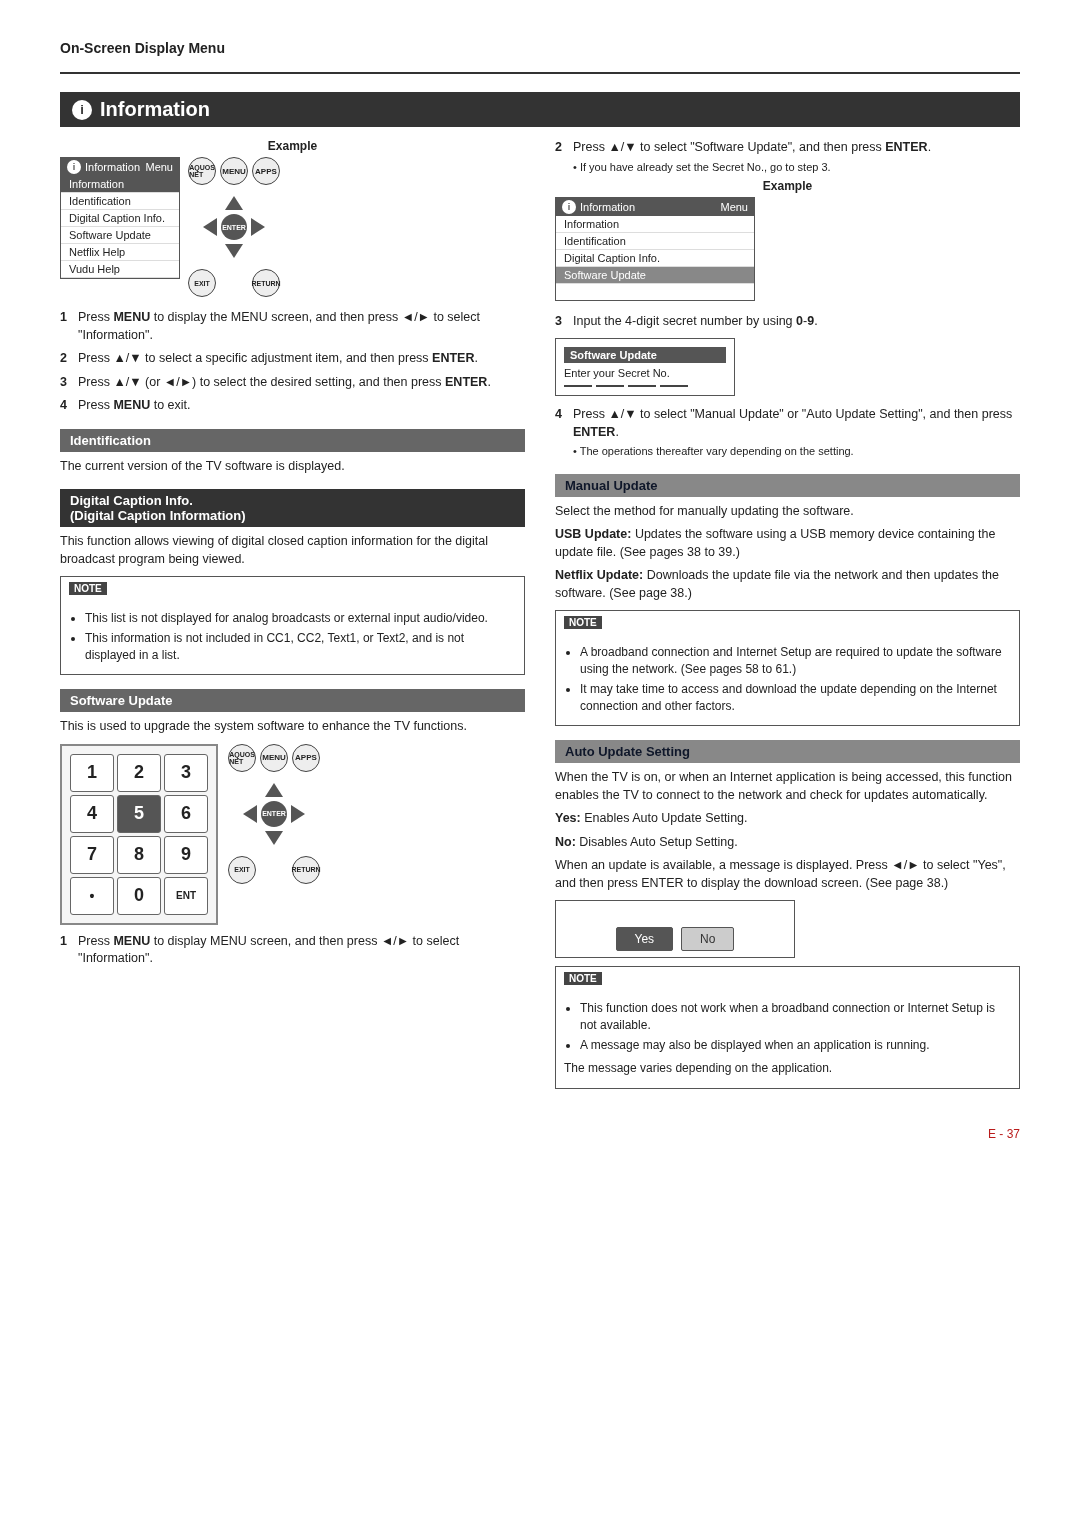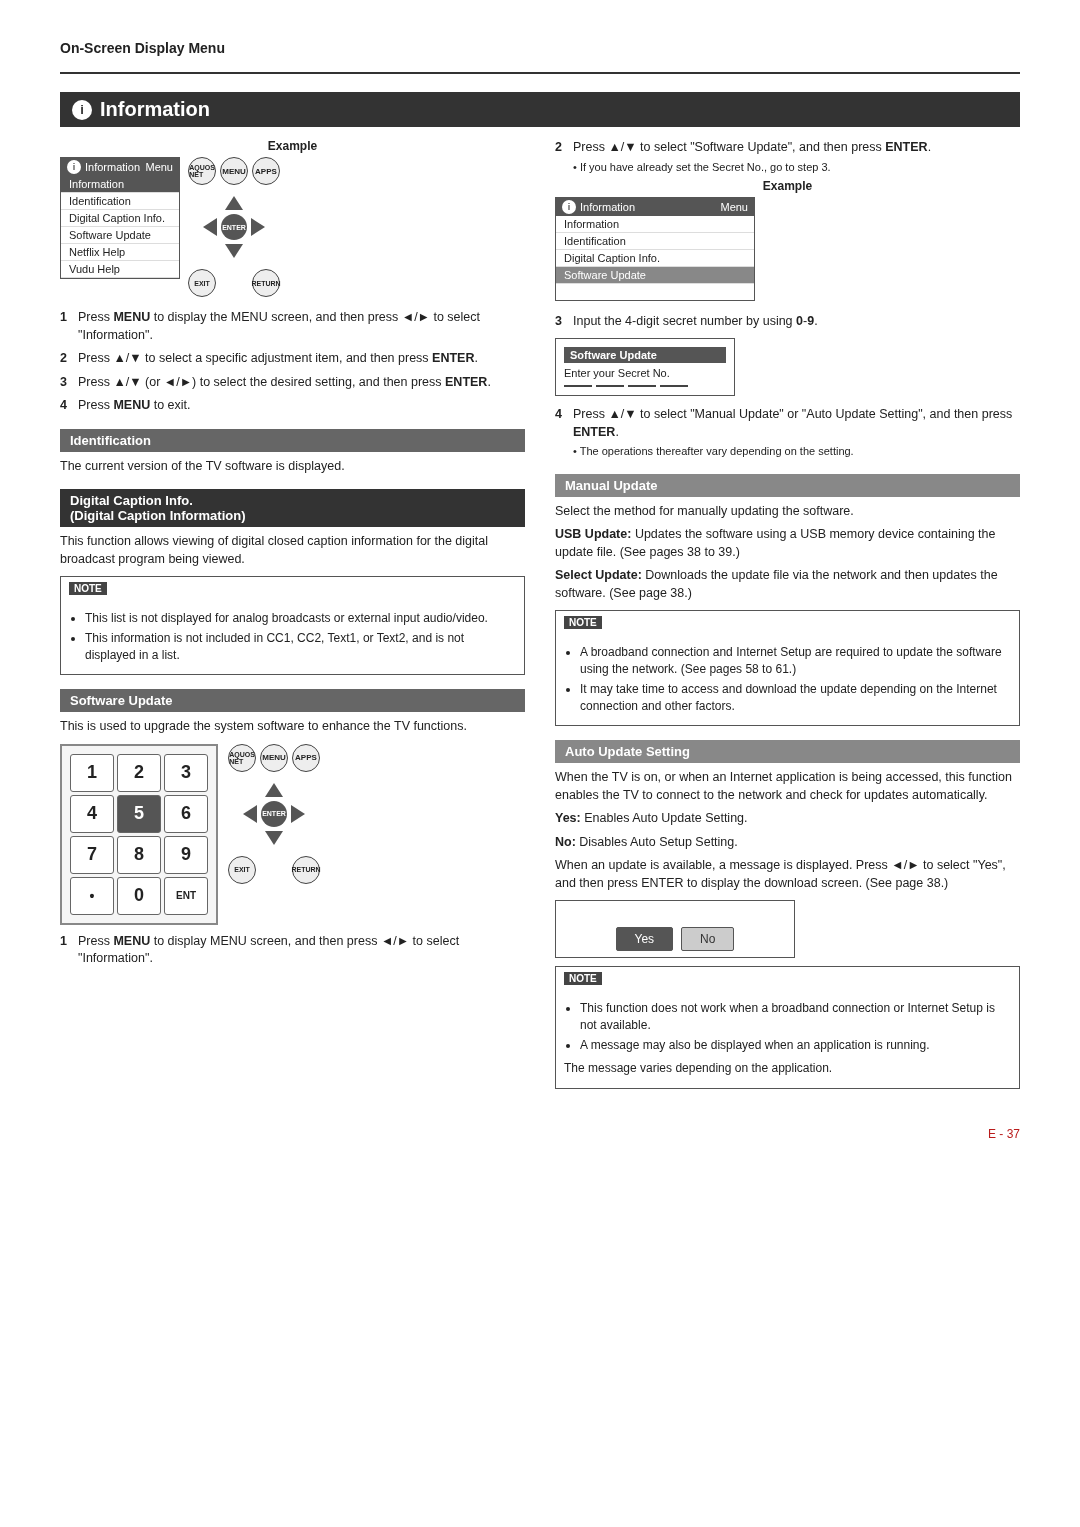--- a/index.html
+++ b/index.html
@@ -135,21 +135,21 @@
     .subsection-title {
       background: #666;
       color: #fff;
       padding: 4px 10px;
       font-size: 13px;
       font-weight: bold;
       margin: 14px 0 6px 0;
     }
     .subsection-title-light {
       background: #aaa;
-      color: #ffffff;
+      color: #0f172a;
       padding: 4px 10px;
       font-size: 13px;
       font-weight: bold;
       margin: 14px 0 6px 0;
     }
 
     .note-box {
       border: 1px solid #555;
       padding: 5px 8px;
       margin: 8px 0;
@@ -464,21 +464,21 @@
 
     <div class="subsection-title-light" style="background:#888;">
       <span>Manual Update</span>
     </div>
     <p>Select the method for manually updating the software.</p>
     <p>
       <strong>USB Update:</strong>
       <span>Updates the software using a USB memory device containing the update file. (See pages 38 to 39.)</span>
     </p>
     <p>
-      <strong>Select Update:</strong>
+      <strong>Netflix Update:</strong>
       <span>Downloads the update file via the network and then updates the software. (See page 38.)</span>
     </p>
     <div class="note-box">
       <span class="note-label">NOTE</span>
       <ul>
         <li>A broadband connection and Internet Setup are required to update the software using the network. (See pages 58 to 61.)</li>
         <li>It may take time to access and download the update depending on the Internet connection and other factors.</li>
       </ul>
     </div>
 

